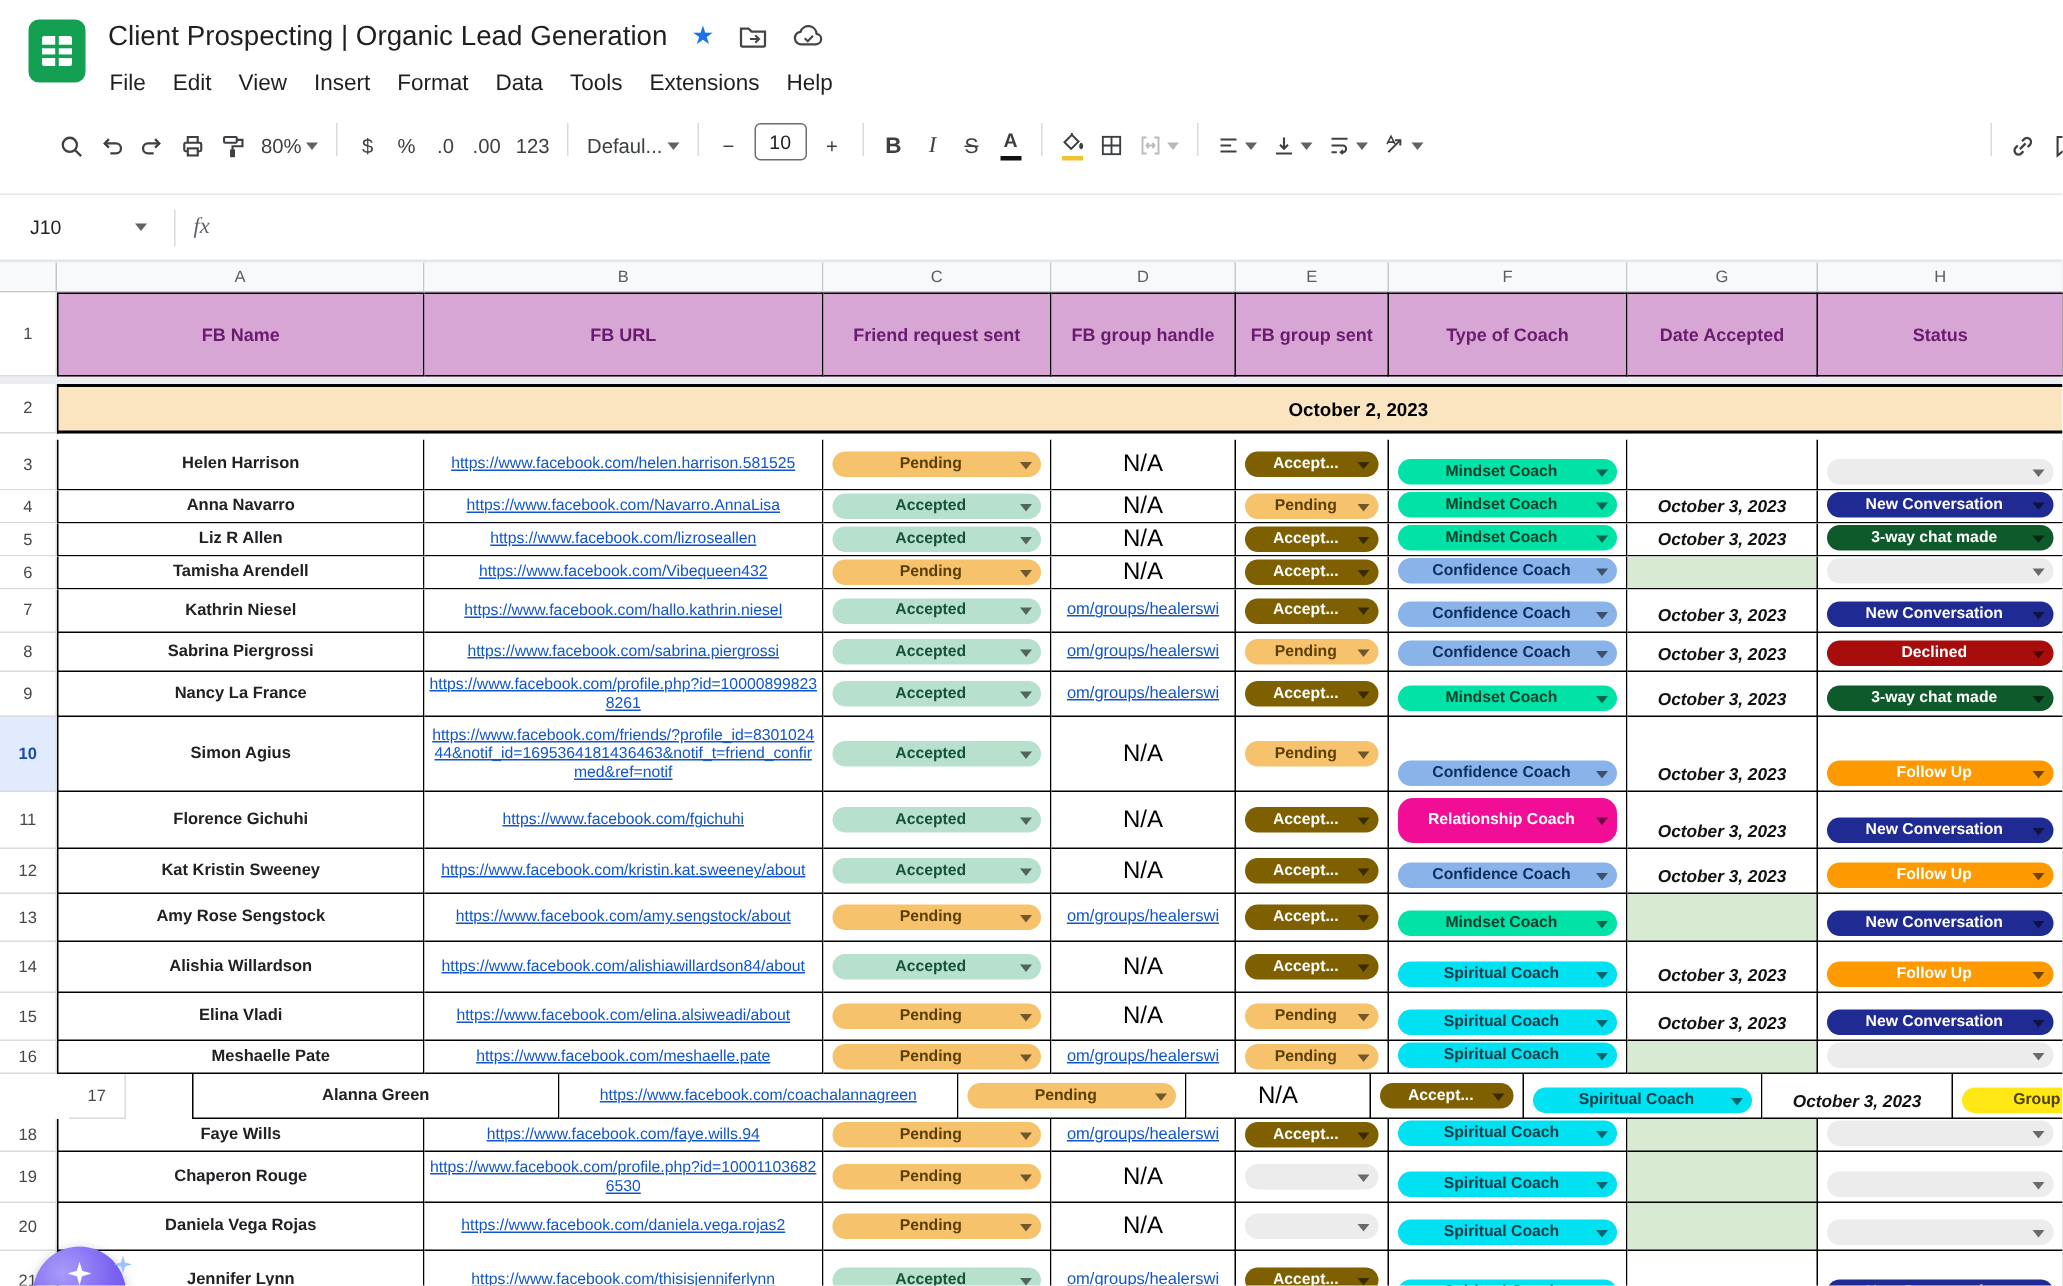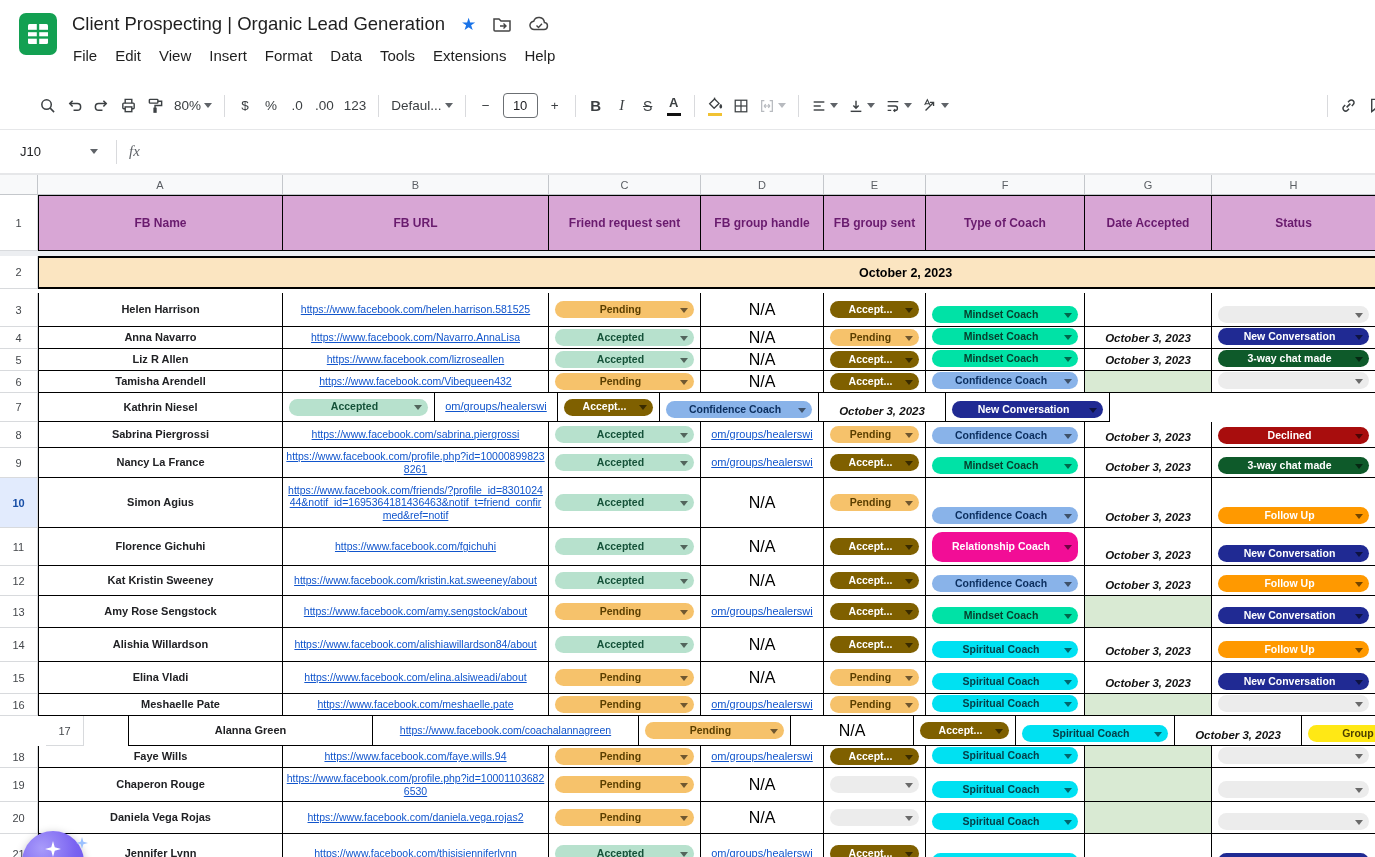--- a/index.html
+++ b/index.html
@@ -11,21 +11,21 @@
   .logo{width:44px;height:44px;margin:3px 12px 0 4px;flex:0 0 auto}
   .tcol{display:flex;flex-direction:column}
   .title-line{display:flex;align-items:center;gap:16px;height:30px}
   .doc-title{font-size:18.5px;color:#1f1f1f;white-space:nowrap}
   .t-ic{display:flex;align-items:center;justify-content:center}
   .star{color:#1a73e8;font-size:17px}
   .menubar{display:flex;margin-top:5px;margin-left:-8px}
   .menu-item{font-size:15px;color:#1f1f1f;padding:3px 9px;border-radius:5px;cursor:default;white-space:nowrap}
 
   
-  .toolbar{height:48px;display:flex;align-items:center;padding:0 0 0 34px;border-bottom:1px solid #e6e7e9;position:relative}
+  .toolbar{height:48px;display:flex;align-items:flex-start;padding:0 0 0 34px;border-bottom:1px solid #e6e7e9;position:relative}
   .tb{height:30px;min-width:26px;display:flex;align-items:center;justify-content:center;
       border-radius:4px;color:#3c4043;font-size:13.5px;padding:0 5px;gap:3px;white-space:nowrap}
   .tb svg{display:block}
   .tdiv{width:1px;height:22px;background:#d9dadd;margin:0 7px;flex:0 0 1px}
   .caret{width:0;height:0;border-left:4px solid transparent;border-right:4px solid transparent;
          border-top:5px solid #5f6368;display:inline-block}
   .caret.dim{border-top-color:#b7babf}
   .sizebox{border:1px solid #6b6f73;border-radius:4px;width:35px;height:25px;display:flex;
            align-items:center;justify-content:center;font-size:13px;color:#202124;margin:0 4px}
   .bold-b{font-weight:bold;font-size:15px}
@@ -480,20 +480,23 @@
             <span></span>
             <i class="car"></i>
           </div>
         </div>
       </div>
       <div class="srow" style="height: 29px;">
         <div class="rnum">7</div>
         <div class="cell a-cell first" style="width: 245px;">
           <span>Kathrin Niesel</span>
         </div>
+        <div class="cell b-cell" style="width: 266px;">
+          <a class="link">https://www.facebook.com/hallo.kathrin.niesel</a>
+        </div>
         <div class="cell pad" style="width: 152px;">
           <div class="chip" style="background: rgb(183, 225, 205); color: rgb(21, 82, 57);">
             <span>Accepted</span>
             <i class="car"></i>
           </div>
         </div>
         <div class="cell d-cell" style="width: 123px;">
           <a class="link">om/groups/healerswi</a>
         </div>
         <div class="cell pad" style="width: 102px;">

